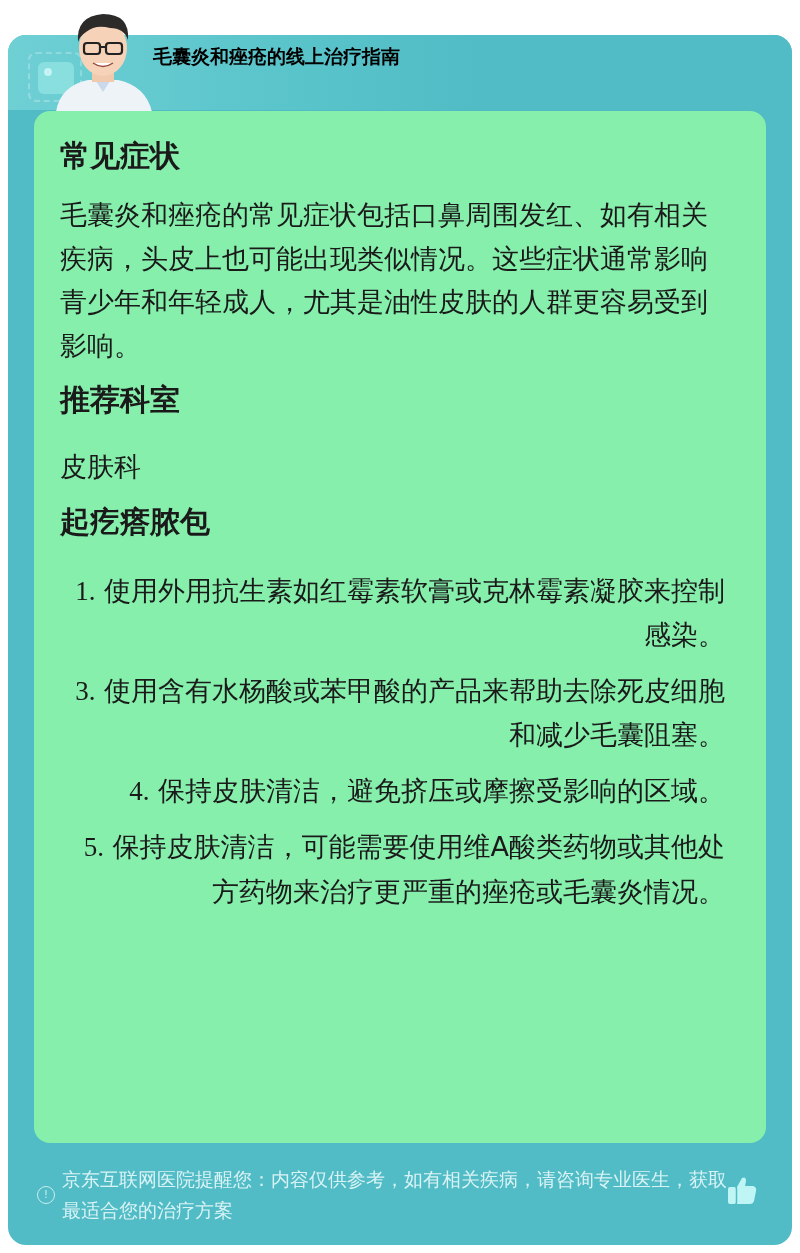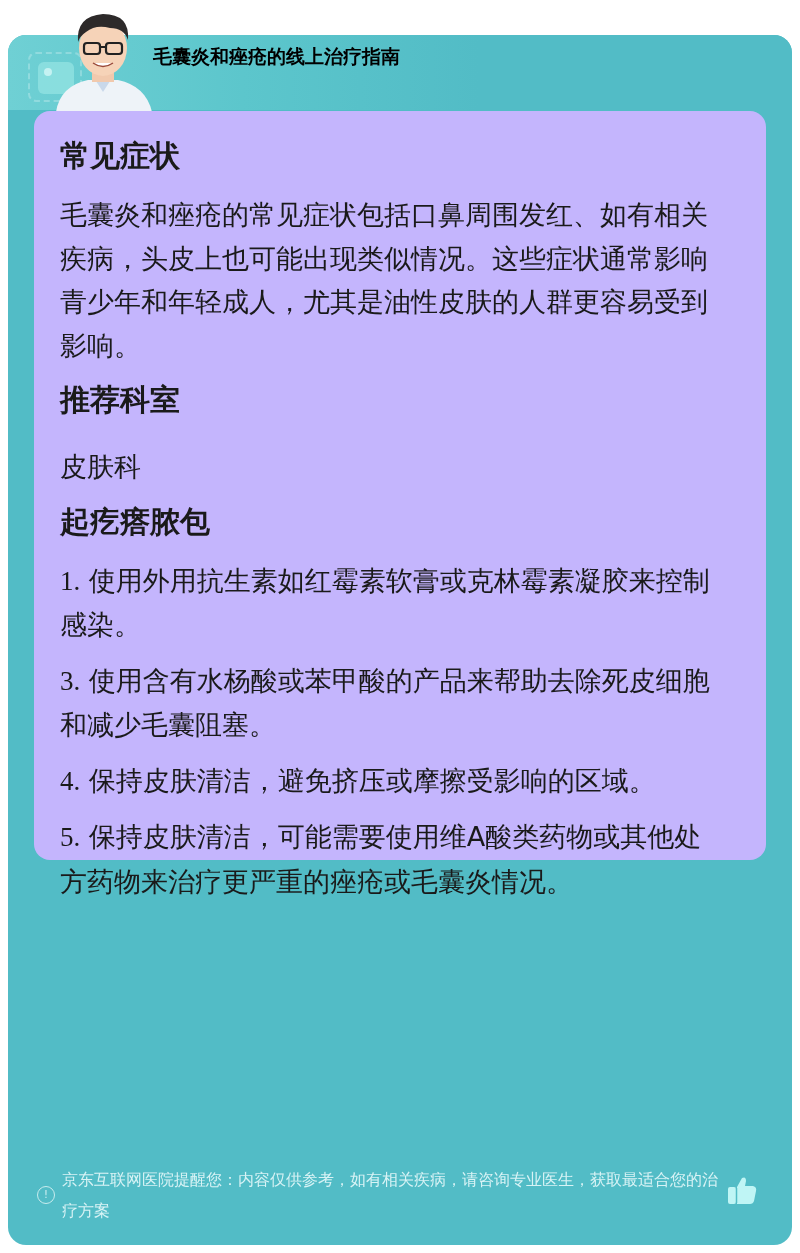--- a/index.html
+++ b/index.html
@@ -5,26 +5,26 @@
   html, body { margin:0; padding:0; background:#ffffff; }
   body { width:800px; height:1253px; position:relative; overflow:hidden; font-family:"DejaVu Sans", sans-serif; }
   .card { position:absolute; left:8px; top:35px; width:784px; height:1210px; background:#52bcc6; border-radius:18px; }
   .header-band { position:absolute; left:8px; top:35px; width:784px; height:75px; border-radius:18px 18px 0 0;
     background:linear-gradient(90deg, #6fd0d4 0%, #5cc6cc 30%, #52bcc6 60%); }
   .photo-icon { position:absolute; left:28px; top:52px; width:50px; height:46px; border-radius:8px; border:2px dashed rgba(255,255,255,0.25); }
   .photo-icon .inner { position:absolute; left:8px; top:8px; width:36px; height:32px; border-radius:6px; background:#8ee0e0; opacity:0.85; }
   .photo-icon .dot { position:absolute; left:14px; top:14px; width:8px; height:8px; border-radius:50%; background:#c5f2f2; }
   .avatar { position:absolute; left:48px; top:6px; width:110px; height:106px; }
   .title { position:absolute; left:153px; top:44px; color:#000000; font-size:19px; font-weight:bold; letter-spacing:0px; white-space:nowrap; }
-  .content { position:absolute; left:34px; top:111px; width:732px; height:749px; background:#c4b5fd; border-radius:16px; }
+  .content { position:absolute; left:34px; top:111px; width:732px; height:1032px; background:#86efac; border-radius:16px; }
   .inner { position:absolute; left:26px; top:22px; width:665px; color:#1a1a1a; }
   h2 { margin:0; font-size:30px; font-weight:bold; line-height:46px; color:#1a1a1a; }
   .para { font-size:27px; line-height:43.5px; margin:0; color:#1a1a1a; }
   .num { font-family:"Liberation Serif", serif; }
-  .footer { position:absolute; left:62px; top:1164px; width:670px; color:#d8f3f5; font-size:16px; line-height:31px; }
+  .footer { position:absolute; left:62px; top:1164px; width:670px; color:#d8f3f5; font-size:19px; line-height:31px; }
   .info-icon { position:absolute; left:37px; top:1186px; width:16px; height:16px; border-radius:50%; border:1.5px solid #c8ecee; color:#c8ecee; font-size:11px; line-height:16px; text-align:center; }
   .thumb-icon { position:absolute; left:726px; top:1174px; width:32px; height:32px; }
 </style>
 </head>
 <body>
 
 <div class="card"></div>
 <div class="header-band"></div>
 
 <div class="photo-icon">
@@ -49,21 +49,21 @@
 <div class="content">
   <div class="inner">
     <h2>常见症状</h2>
     <p class="para" style="margin-top:14px;">毛囊炎和痤疮的常见症状包括口鼻周围发红、如有相关疾病，头皮上也可能出现类似情况。这些症状通常影响青少年和年轻成人，尤其是油性皮肤的人群更容易受到影响。</p>
 
     <h2 style="margin-top:10px;">推荐科室</h2>
     <p class="para" style="margin-top:22px;">皮肤科</p>
 
     <h2 style="margin-top:10px;">起疙瘩脓包</h2>
 
-    <div style="margin-top:14px;">
+    <div style="margin-top:24px;text-align:right;">
       <p class="para" style="margin-bottom:12px;"><span class="num">1.</span> <span>使用外用抗生素如红霉素软膏或克林霉素凝胶来控制感染。</span></p>
       <p class="para" style="margin-bottom:12px;"><span class="num">3.</span> <span>使用含有水杨酸或苯甲酸的产品来帮助去除死皮细胞和减少毛囊阻塞。</span></p>
       <p class="para" style="margin-bottom:12px;"><span class="num">4.</span> <span>保持皮肤清洁，避免挤压或摩擦受影响的区域。</span></p>
       <p class="para"><span class="num">5.</span> <span>保持皮肤清洁，可能需要使用维A酸类药物或其他处方药物来治疗更严重的痤疮或毛囊炎情况。</span></p>
     </div>
   </div>
 </div>
 
 <div class="info-icon">!</div>
 <div class="footer">京东互联网医院提醒您：内容仅供参考，如有相关疾病，请咨询专业医生，获取最适合您的治疗方案</div>

